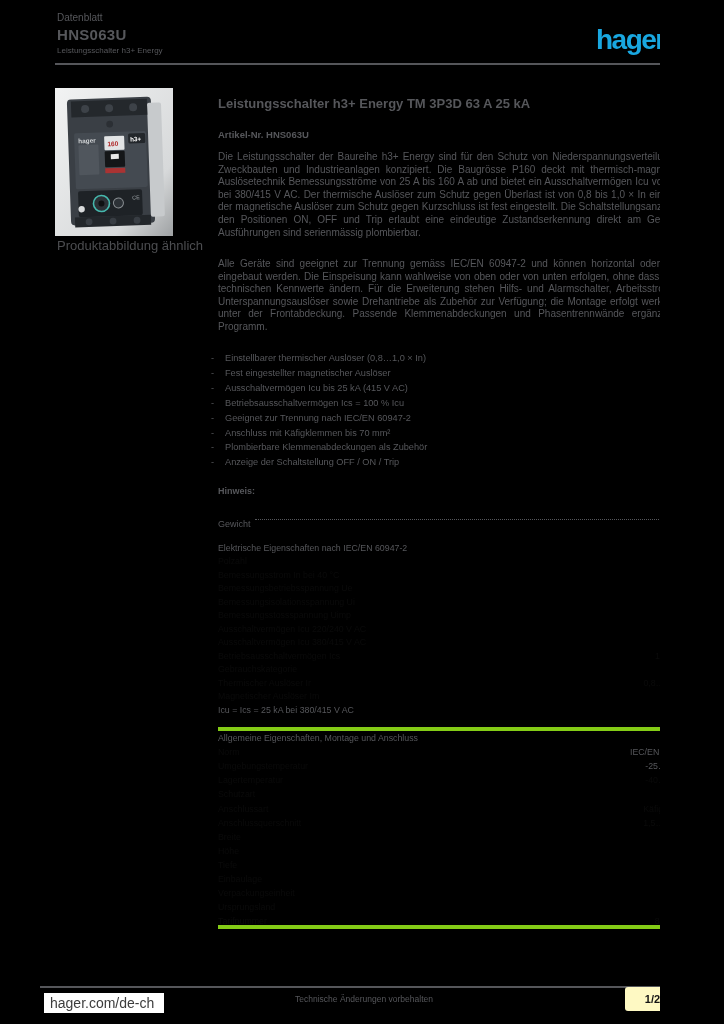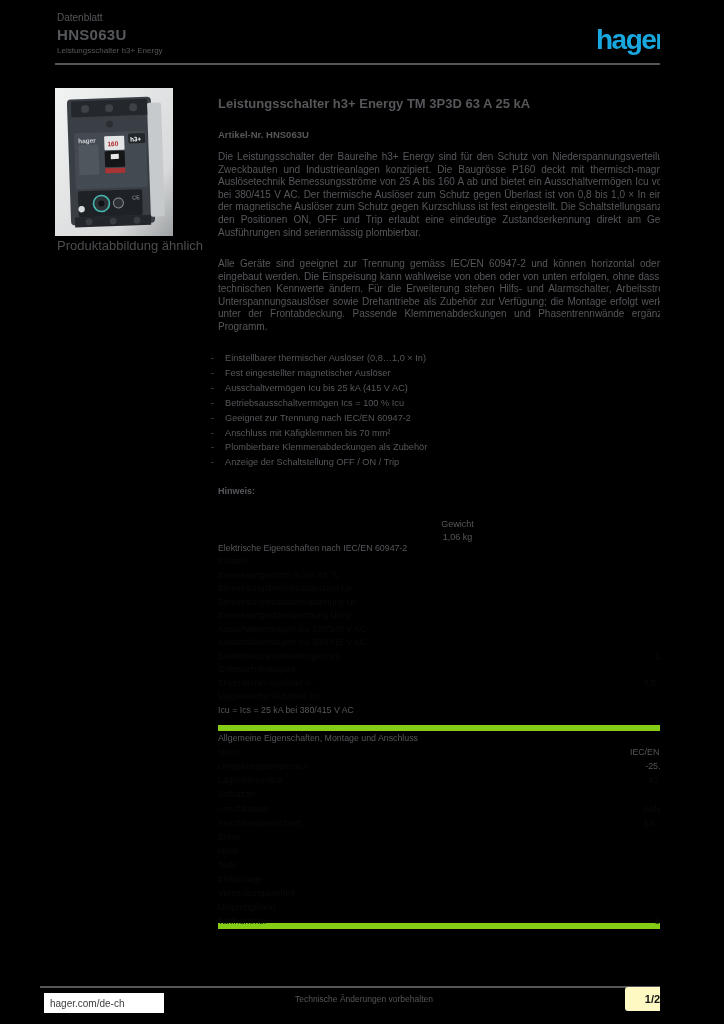--- a/index.html
+++ b/index.html
@@ -19,38 +19,38 @@
   .title{left:218px;top:96px;font-size:13px;font-weight:bold;white-space:nowrap;}
   .subref{left:218px;top:129px;font-size:9.5px;font-weight:bold;}
   .para{left:218px;width:479px;font-size:10px;line-height:12.6px;text-align:justify;}
   .desc1{top:151px;}
   .desc2{top:258px;}
   .features{left:211px;top:351px;width:486px;}
   .feat{display:flex;font-size:9.2px;line-height:14.9px;}
   .feat .dash{width:14px;flex:none;}
   .note-label{left:218px;top:486px;font-size:9px;font-weight:bold;}
   .note-text{left:218px;top:499px;width:340px;font-size:9px;}
-  .leader-row{left:218px;top:519px;width:479px;display:flex;align-items:center;font-size:9px;flex-direction:column;}
+  .leader-row{left:218px;top:519px;width:479px;display:flex;align-items:flex-start;font-size:9px;}
   .leader-row .fill{flex:1;border-bottom:1.5px dotted #56575b;margin:0 4px 2px 4px;}
   
-  .tbl{left:218px;width:481px;border-right:2px solid #55565a;border-bottom:6px solid #84cc16;box-sizing:border-box;}
+  .tbl{left:218px;width:481px;border-right:2px solid #55565a;border-bottom:4px solid #84cc16;box-sizing:border-box;}
   .t1{top:541px;height:190px;}
   .t2{top:731px;height:198px;}
   .row{display:flex;justify-content:space-between;align-items:center;font-size:8.8px;padding-right:3px;}
   .t1 .row{height:13.5px;}
   .t2 .row{height:14.1px;text-align:right;}
   .row .lbl,.row .val{color:#0a0a0a;white-space:nowrap;}
   .row.lv .lbl{color:#56575b;}
   .row.vv .val{color:#56575b;}
   .row.hdr-row .lbl{color:#56575b;}
   
   .f-rule{left:40px;top:986px;width:660px;height:2px;background:#55565a;}
   .f-box{left:44px;top:993px;width:120px;height:20px;background:#ffffff;display:flex;align-items:center;
          padding-left:6px;box-sizing:border-box;}
-  .f-box span{font-size:10px;color:#3c3c3c;}
+  .f-box span{font-size:14px;color:#3c3c3c;}
   .f-center{left:295px;top:994px;font-size:8.5px;}
   .f-badge{left:625px;top:987px;width:55px;height:24px;background:#fef9c3;border-radius:3px;
            display:flex;align-items:center;justify-content:center;font-size:11px;font-weight:bold;color:#141414;}
 </style>
 </head>
 <body>
 
 <div id="page">
 
   <div class="abs hdr-doc">Datenblatt</div>

